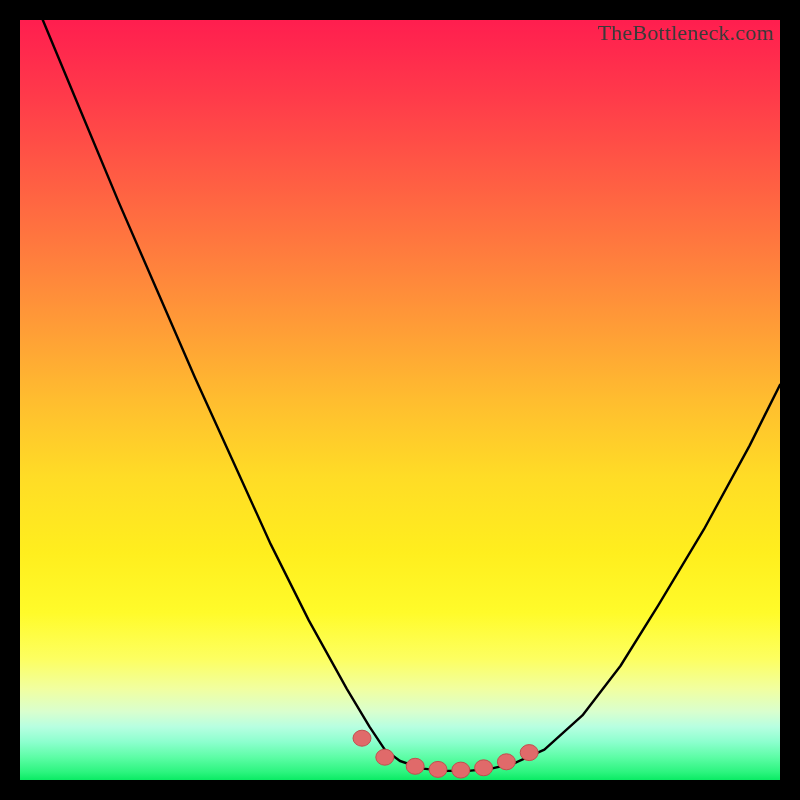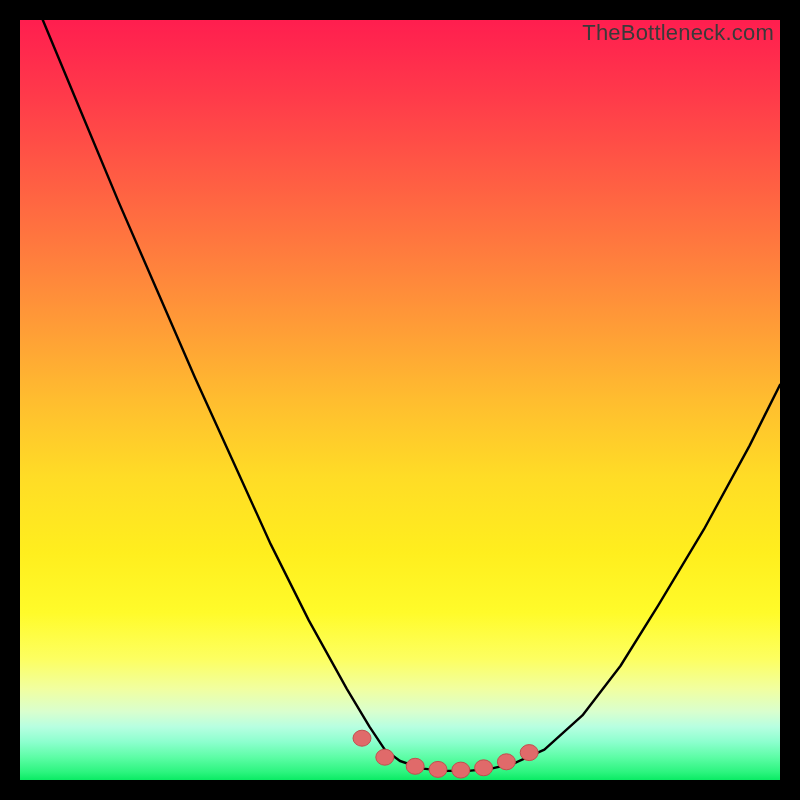--- a/index.html
+++ b/index.html
@@ -47,20 +47,21 @@
   }
   .watermark {
     position: absolute;
     top: 0;
     right: 6px;
     color: #3a3a3a;
     font-size: 22px;
     font-weight: 500;
     letter-spacing: 0.2px;
     pointer-events: none;
+    font-family: Liberation Serif, serif;
   }
   svg {
     position: absolute;
     left: 0;
     top: 0;
   }
 </style>
 </head>
 <body>
 

